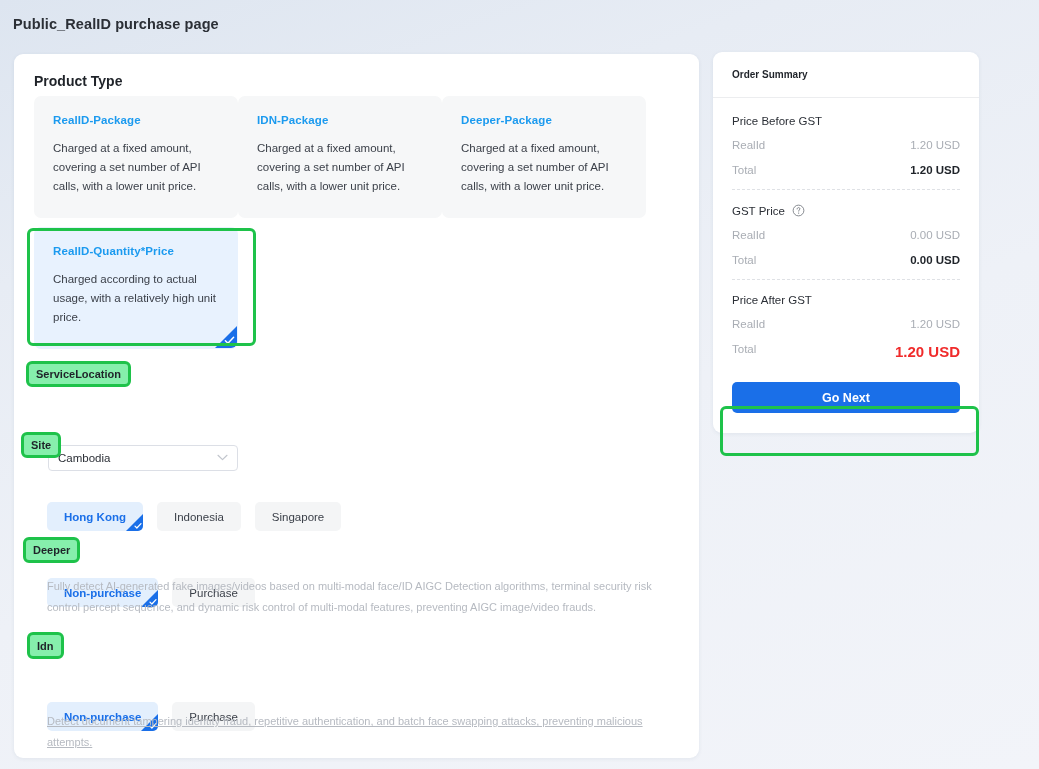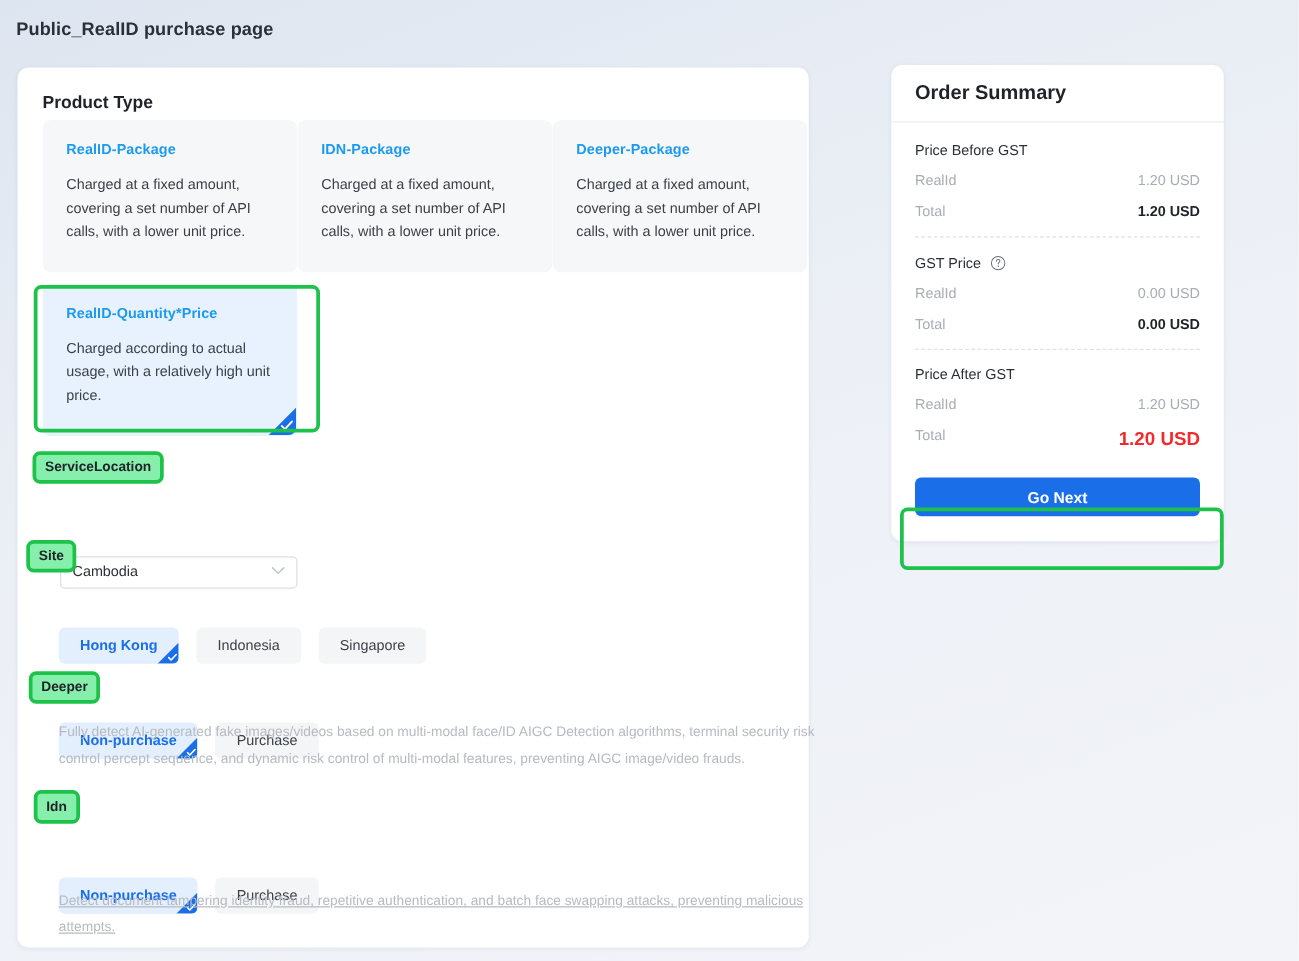--- a/index.html
+++ b/index.html
@@ -26,21 +26,21 @@
     font-weight: 600;
     color: #2b2f36;
     letter-spacing: .1px;
   }
 
   
   .main-card {
     position: absolute;
     left: 14px;
     top: 54px;
-    width: 633px;
+    width: 685px;
     height: 704px;
     background: #ffffff;
     border-radius: 9px;
     box-shadow: 0 1px 4px rgba(30,50,90,.07);
   }
 
   .section-title {
     position: absolute;
     left: 20px;
     top: 19px;
@@ -201,21 +201,21 @@
     border-radius: 9px;
     box-shadow: 0 1px 4px rgba(30,50,90,.07);
     padding-bottom: 2px;
   }
   .summary-head {
     height: 46px;
     display: flex;
     align-items: center;
     padding: 0 19px;
     border-bottom: 1px solid #ecedef;
-    font-size: 16px;
+    font-size: 10px;
     font-weight: 600;
     color: #1f2329;
   }
   .summary-body { padding: 17px 19px 9px 19px; }
 
   .sum-group-title {
     font-size: 11.5px;
     color: #2b2f36;
     margin-bottom: 12px;
     display: flex;

